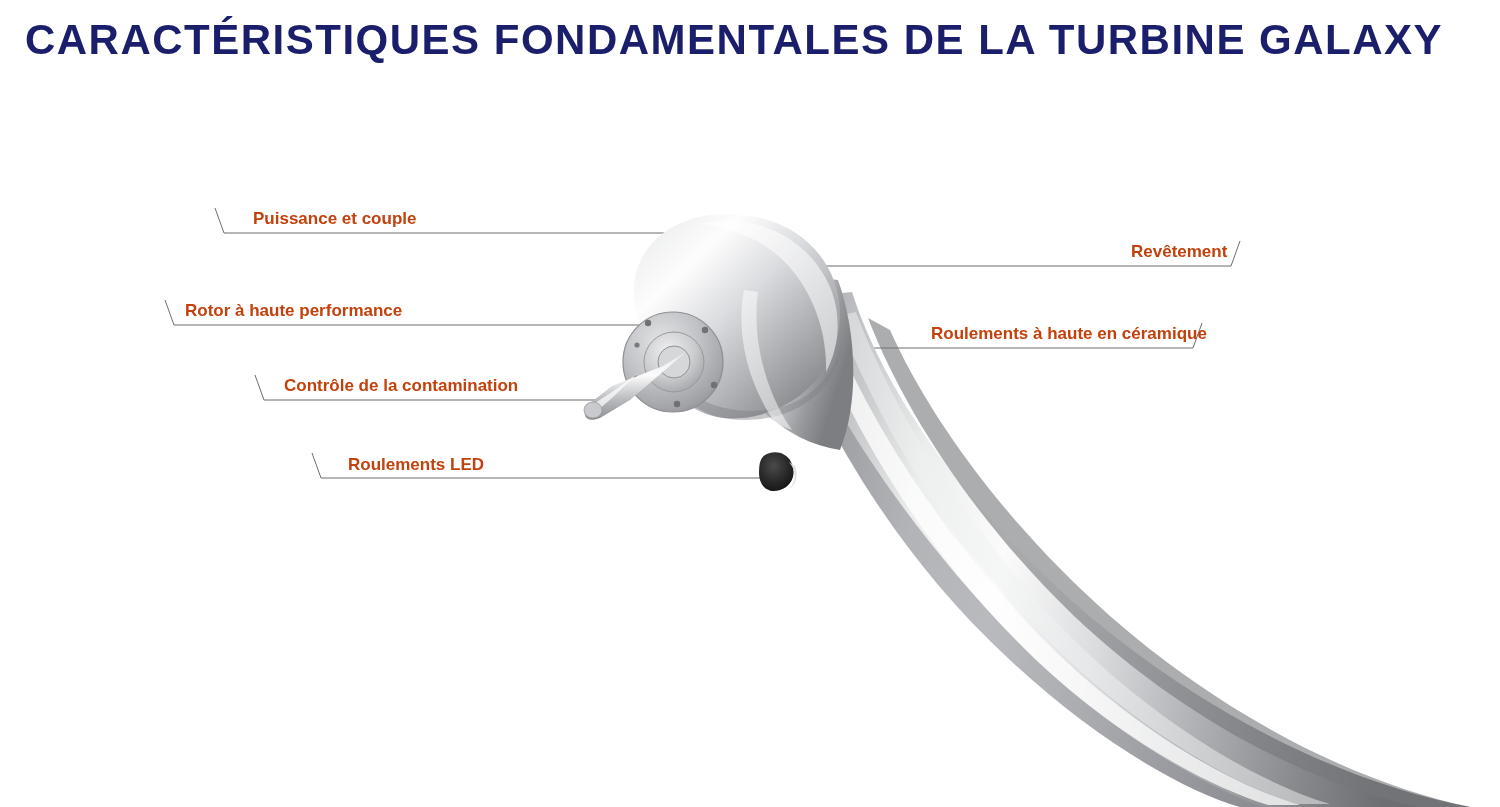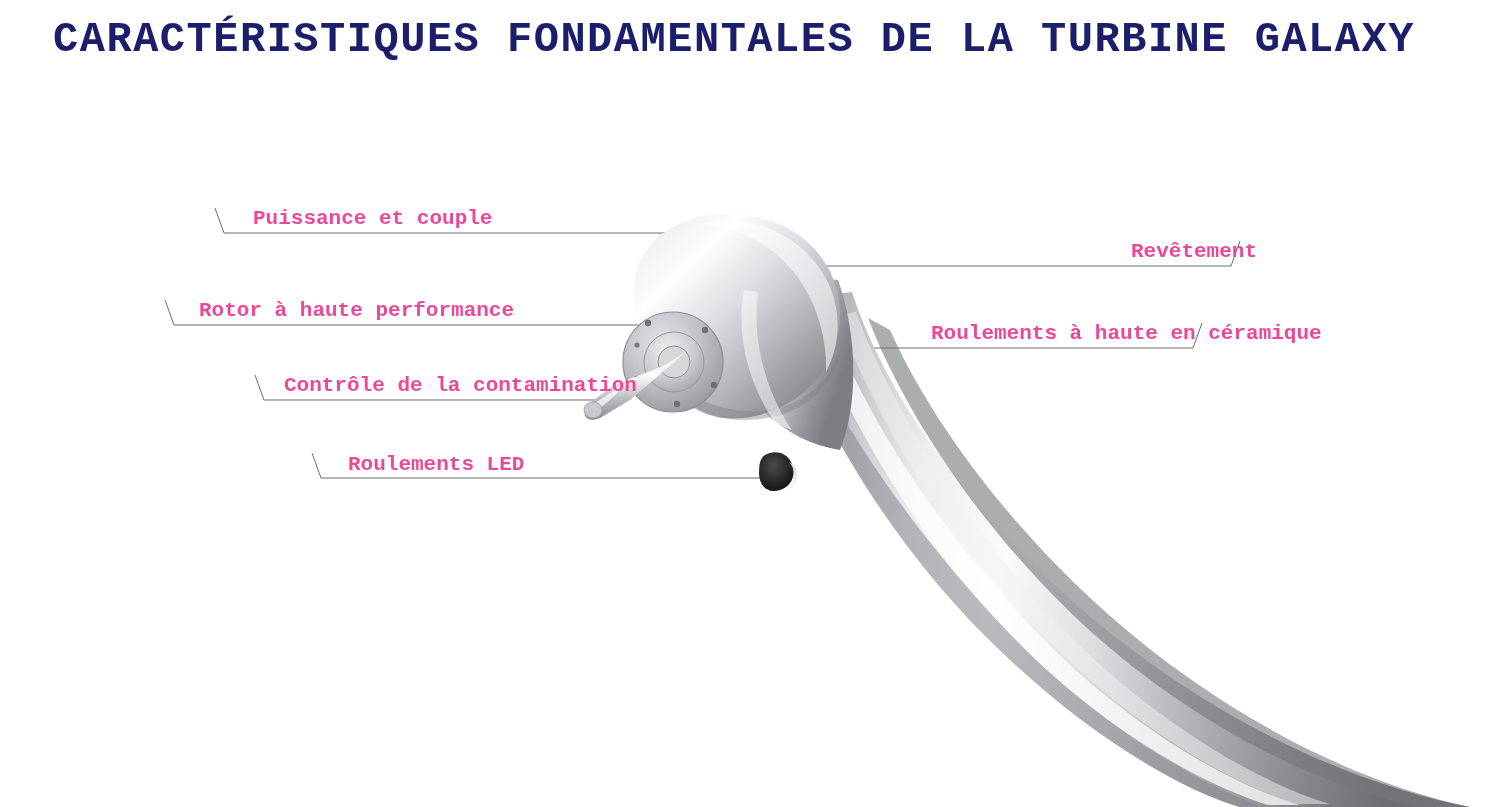--- a/index.html
+++ b/index.html
@@ -22,36 +22,36 @@
   }
 
   
   #page-title {
     position: absolute;
     left: 0;
     top: 14px;
     width: 1468px;
     text-align: center;
     color: #1b1f6b;
-    font-family: Liberation Mono, monospace;
+    font-family: Liberation Sans, sans-serif;
     font-weight: bold;
     font-size: 42px;
     letter-spacing: 1.5px;
     line-height: 52px;
     white-space: nowrap;
     text-transform: uppercase;
   }
 
   
   .callout {
     position: absolute;
-    font-family: Liberation Mono, monospace;
-    font-size: 21px;
+    font-family: Liberation Sans, sans-serif;
+    font-size: 17px;
     font-weight: bold;
-    color: #ec4899;
+    color: #c2410c;
     white-space: nowrap;
     line-height: 18px;
   }
   .callout.left  { text-align: left; }
   .callout.right { text-align: center; }
 
   
   #art-layer {
     position: absolute;
     left: 0;
@@ -211,21 +211,21 @@
                  C 759 465, 760 458, 765 455 Z" fill="url(#ledGrad)"></path>
         <path d="M 789 462 C 796 470, 797 482, 789 489 C 795 486, 799 476, 795 466 Z" fill="#dcdee0" opacity="0.9"></path>
       </g>
 
       <path d="M 744 290 C 736 330, 746 382, 776 424 L 792 430 C 764 390, 752 336, 758 292 Z" fill="#ffffff" opacity="0.5"></path>
     </g>
   </svg>
 
   <div class="callout left" style="left:253px; top:210px;">Puissance et couple</div>
 
-  <div class="callout left" style="left:199px; top:302px;">Rotor à haute performance</div>
+  <div class="callout left" style="left:185px; top:302px;">Rotor à haute performance</div>
 
   <div class="callout left" style="left:284px; top:377px;">Contrôle de la contamination</div>
 
   <div class="callout left" style="left:348px; top:456px;">Roulements LED</div>
 
   <div class="callout right" style="left:1131px; top:243px;">Revêtement</div>
 
   <div class="callout right" style="left:931px; top:325px;">Roulements à haute en céramique</div>
 
 </div>

